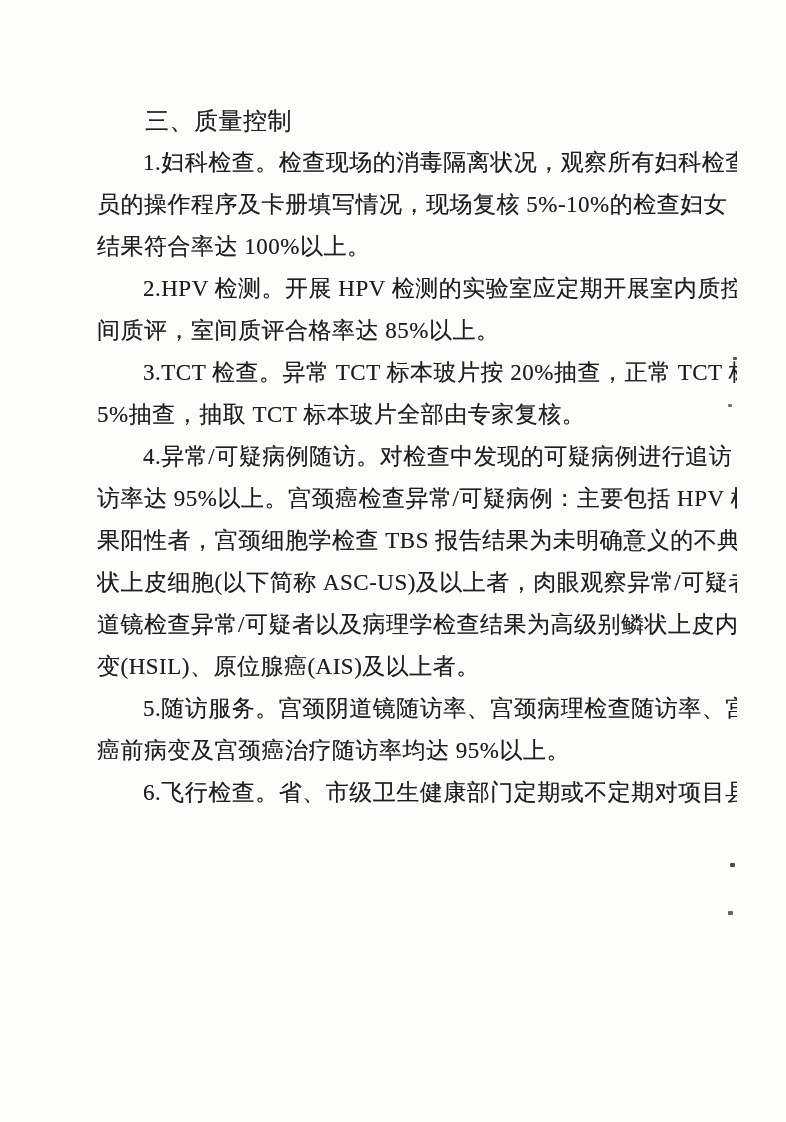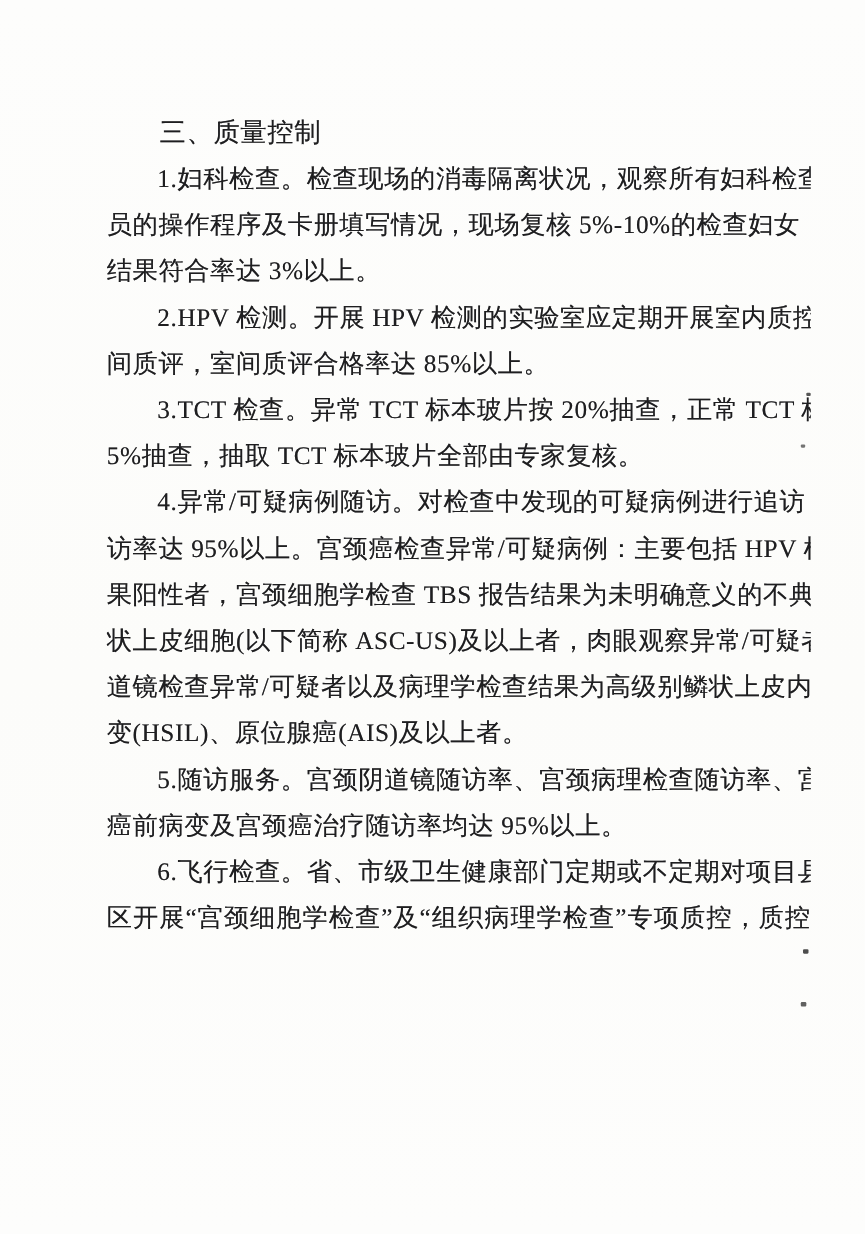--- a/index.html
+++ b/index.html
@@ -61,21 +61,21 @@
 <body>
 
 <div class="page">
   <div class="content">
 
     <div class="line first end heading">三、质量控制</div>
 
     <div>
       <div class="line first">1.妇科检查。检查现场的消毒隔离状况，观察所有妇科检查人</div>
       <div class="line">员的操作程序及卡册填写情况，现场复核 5%-10%的检查妇女，诊断</div>
-      <div class="line end">结果符合率达 3%以上。</div>
+      <div class="line end">结果符合率达 100%以上。</div>
     </div>
 
     <div>
       <div class="line first">2.HPV 检测。开展 HPV 检测的实验室应定期开展室内质控及室</div>
       <div class="line end">间质评，室间质评合格率达 85%以上。</div>
     </div>
 
     <div>
       <div class="line first">3.TCT 检查。异常 TCT 标本玻片按 20%抽查，正常 TCT 标本玻片</div>
       <div class="line end">5%抽查，抽取 TCT 标本玻片全部由专家复核。</div>
@@ -90,21 +90,20 @@
       <div class="line end">变(HSIL)、原位腺癌(AIS)及以上者。</div>
     </div>
 
     <div>
       <div class="line first">5.随访服务。宫颈阴道镜随访率、宫颈病理检查随访率、宫颈</div>
       <div class="line end">癌前病变及宫颈癌治疗随访率均达 95%以上。</div>
     </div>
 
     <div>
       <div class="line first">6.飞行检查。省、市级卫生健康部门定期或不定期对项目县市</div>
-      <div class="line">区开展“宫颈细胞学检查”及“组织病理学检查”专项质控，质控</div>
     </div>
 
   </div>
 
   <div class="speck s1"></div>
   <div class="speck s2"></div>
   <div class="speck s3"></div>
   <div class="speck s4"></div>
 </div>
 

